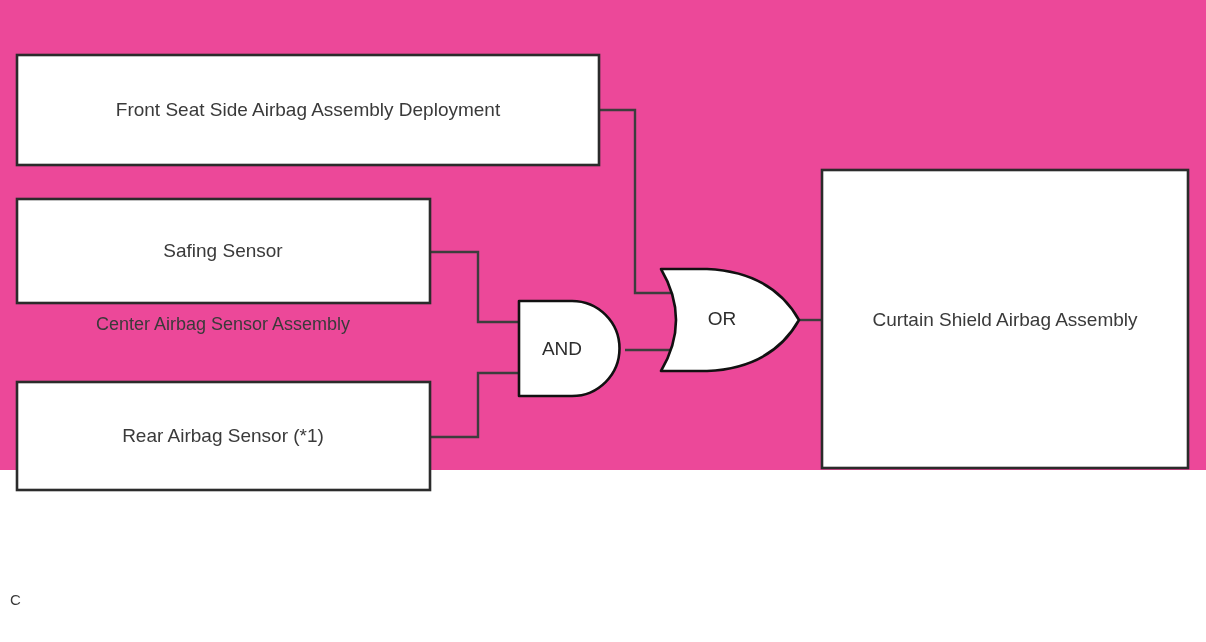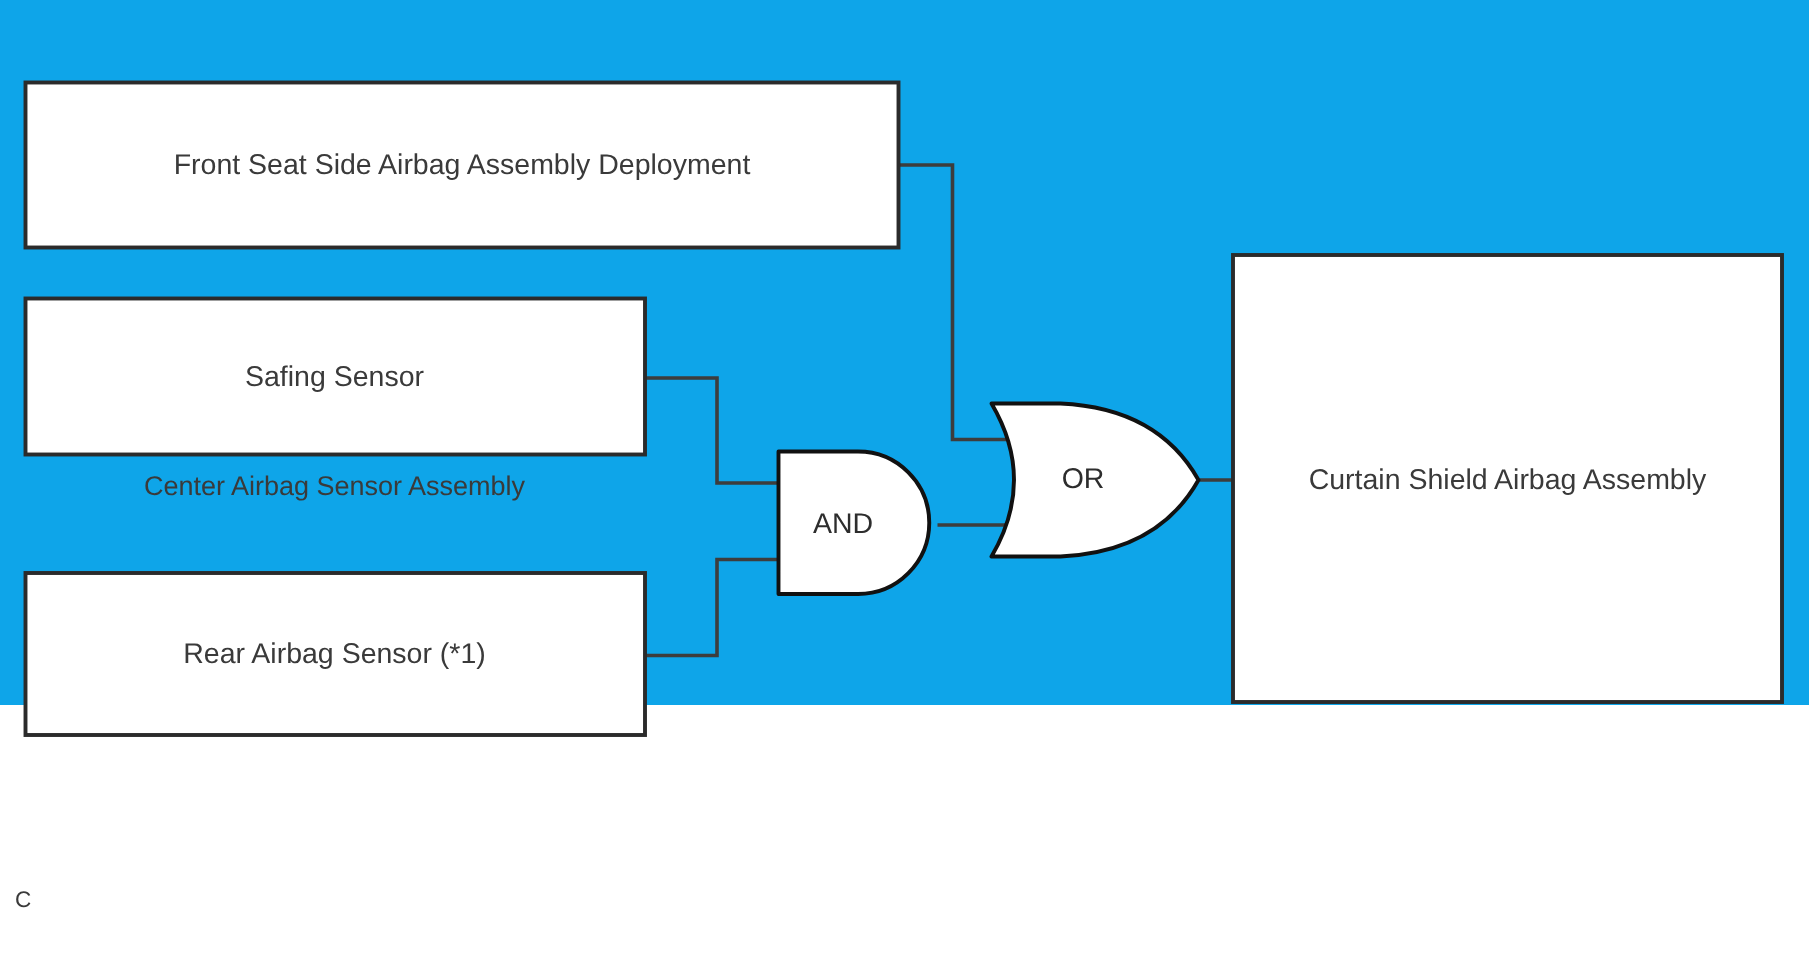--- a/index.html
+++ b/index.html
@@ -11,21 +11,21 @@
     width: 1206px;
     height: 642px;
     font-family: "Liberation Sans", sans-serif;
     color: #3a3a3a;
     overflow: hidden;
   }
   #canvas {
     position: relative;
     width: 1206px;
     height: 470px;
-    background: #0ea5e9;
+    background: #ec4899;
   }
   #diagram-svg {
     position: absolute;
     left: 0;
     top: 0;
     width: 1206px;
     height: 642px;
   }
   .node-box {
     fill: #ffffff;

